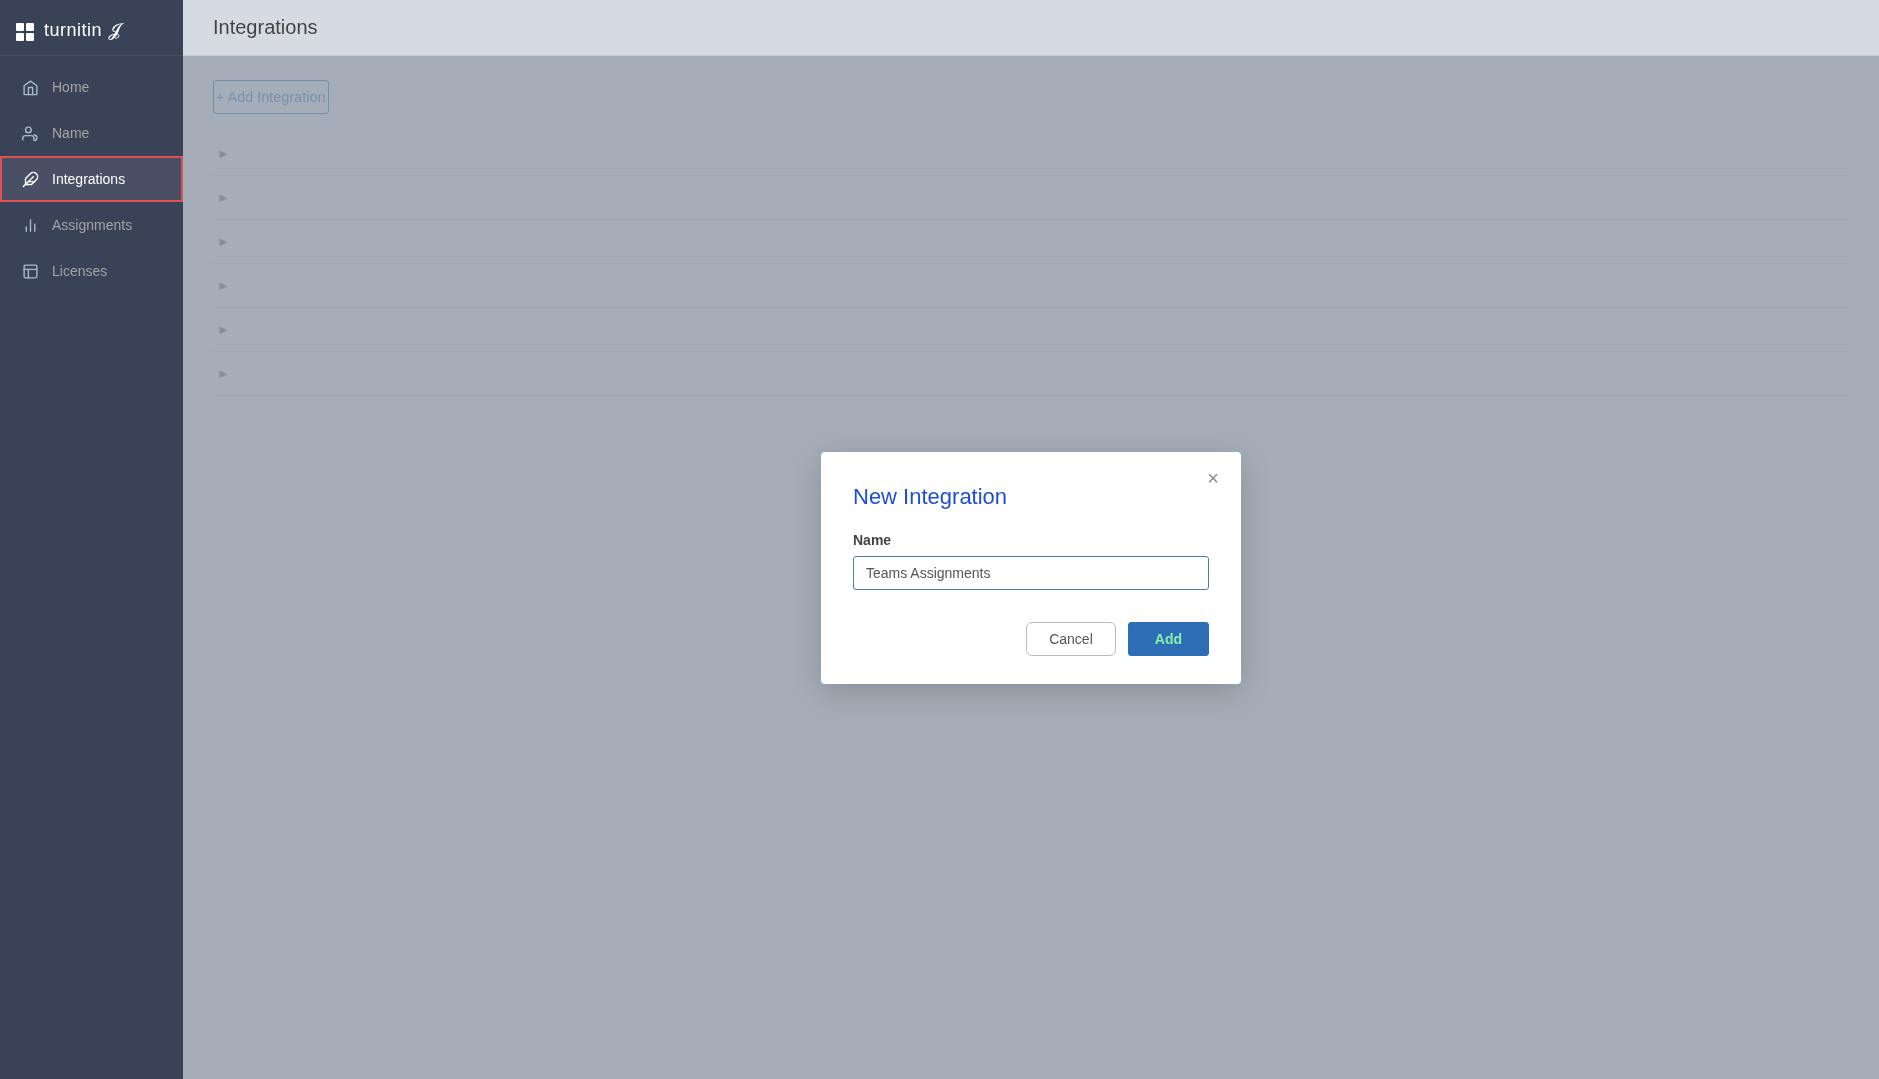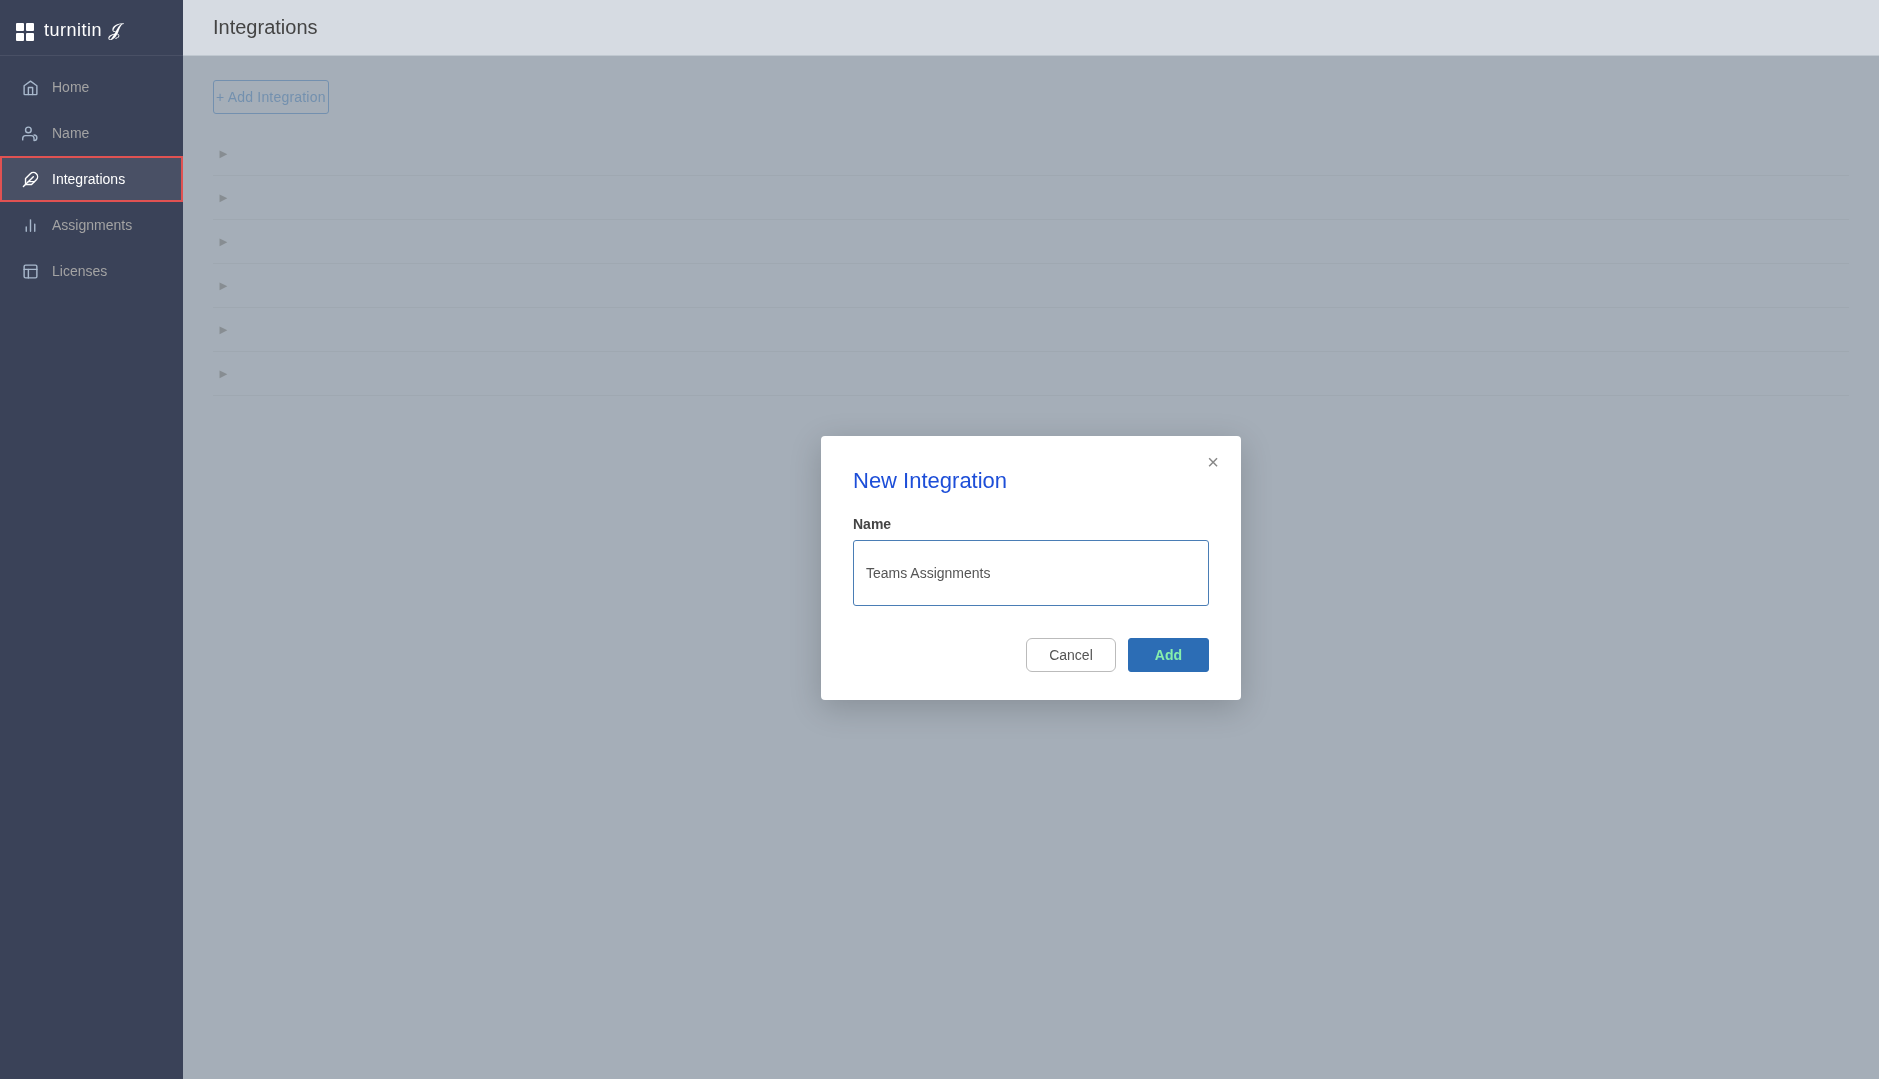--- a/index.html
+++ b/index.html
@@ -159,21 +159,21 @@
       font-size: 14px;
       color: #444;
       margin-bottom: 8px;
       display: block;
       font-weight: 700;
     }
     .modal-input {
       width: 100%;
       border: 1.5px solid #4a7db5;
       border-radius: 3px;
-      padding: 24px 12px;
+      padding: 8px 12px;
       font-size: 14px;
       color: #555;
       outline: none;
       background: #fff;
     }
     .modal-actions {
       display: flex;
       justify-content: flex-end;
       gap: 12px;
       margin-top: 32px;

